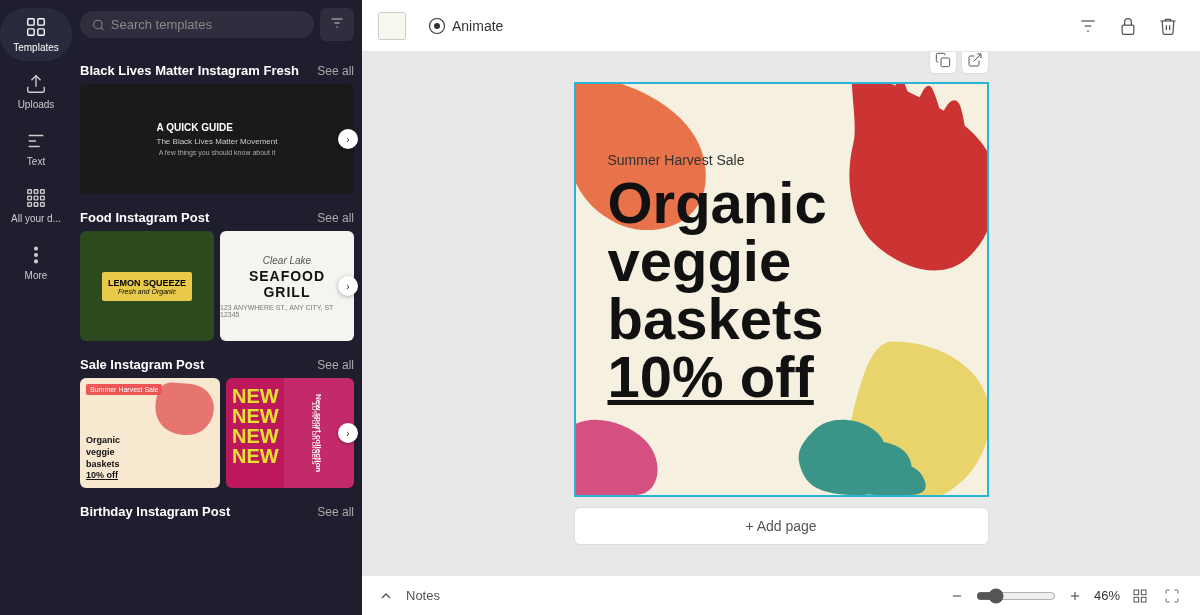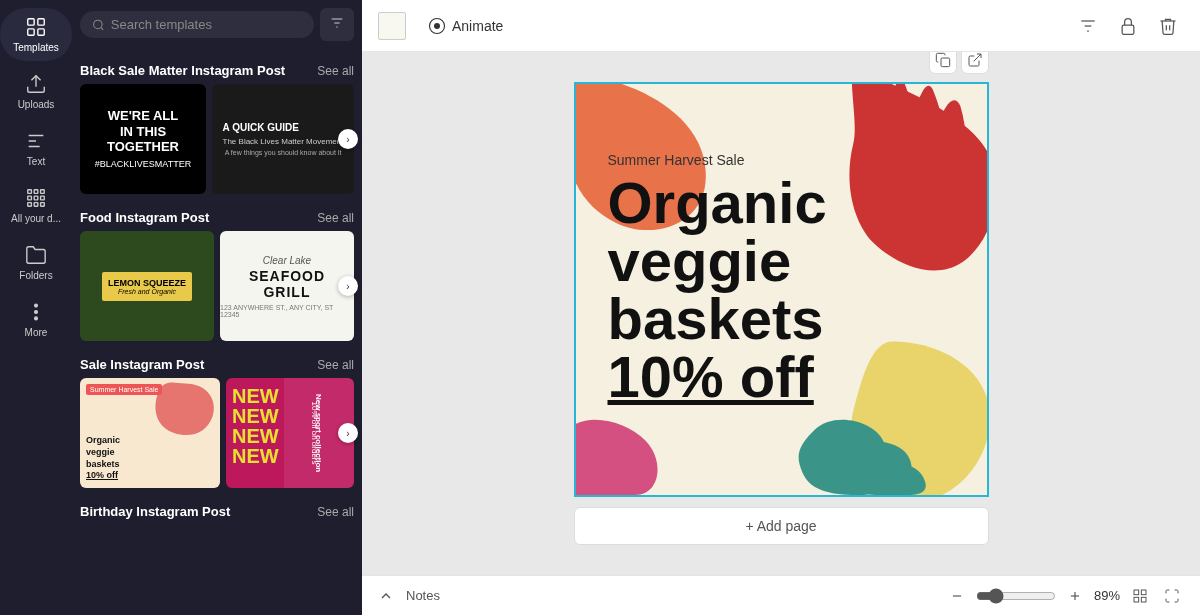--- a/index.html
+++ b/index.html
@@ -359,26 +359,20 @@
         <rect x="10" y="10" width="4" height="4" rx="0.5"></rect>
         <rect x="17" y="10" width="4" height="4" rx="0.5"></rect>
         <rect x="3" y="17" width="4" height="4" rx="0.5"></rect>
         <rect x="10" y="17" width="4" height="4" rx="0.5"></rect>
         <rect x="17" y="17" width="4" height="4" rx="0.5"></rect>
       </svg>
     <span class="icon-label">All your d...</span>
   </div>
   <div class="icon-item">
     <svg viewBox="0 0 24 24">
-        <path d="M22 19a2 2 0 01-2 2H4a2 2 0 01-2-2V5a2 2 0 012-2h5l2 3h9a2 2 0 012 2z"></path>
-      </svg>
-    <span class="icon-label">Folders</span>
-  </div>
-  <div class="icon-item">
-    <svg viewBox="0 0 24 24">
         <circle cx="12" cy="5" r="1.5" fill="currentColor"></circle>
         <circle cx="12" cy="12" r="1.5" fill="currentColor"></circle>
         <circle cx="12" cy="19" r="1.5" fill="currentColor"></circle>
       </svg>
     <span class="icon-label">More</span>
   </div>
 </div>
 
 <div class="templates-panel">
   <div class="search-bar">
@@ -394,32 +388,24 @@
           <line x1="4" y1="6" x2="20" y2="6"></line>
           <line x1="8" y1="12" x2="16" y2="12"></line>
           <line x1="11" y1="18" x2="13" y2="18"></line>
         </svg>
     </button>
   </div>
 
   <div class="templates-scroll">
 
     <div class="section-header">
-      <span class="section-title">Black Sale Matter Instagram Post</span>
+      <span class="section-title">Black Lives Matter Instagram Fresh</span>
       <span class="see-all">See all</span>
     </div>
     <div class="template-row" style="position:relative;">
-      <div class="template-thumb blm-1">
-        <div class="blm-1-text">
-          <div style="font-size:13px;">WE'RE ALL</div>
-          <div style="font-size:13px;">IN THIS</div>
-          <div style="font-size:13px;">TOGETHER</div>
-          <div class="hash">#BLACKLIVESMATTER</div>
-        </div>
-      </div>
       <div class="template-thumb blm-2">
         <div style="text-align:center;">
           <div class="guide-text">A QUICK GUIDE</div>
           <div class="guide-sub">The Black Lives Matter Movement</div>
           <div style="font-size:7px;color:#aaa;margin-top:3px;">A few things you should know about it</div>
         </div>
       </div>
       <div class="nav-arrow">›</div>
     </div>
 
@@ -584,21 +570,21 @@
             <line x1="5" y1="12" x2="19" y2="12"></line>
           </svg>
       </button>
       <input type="range" class="zoom-slider" min="10" max="200" value="46" style="">
       <button class="bottom-icon-btn">
         <svg width="14" height="14" fill="none" stroke="currentColor" stroke-width="2" viewBox="0 0 24 24">
             <line x1="12" y1="5" x2="12" y2="19"></line>
             <line x1="5" y1="12" x2="19" y2="12"></line>
           </svg>
       </button>
-      <span class="zoom-level">89%</span>
+      <span class="zoom-level">46%</span>
       <button class="bottom-icon-btn">
         <svg width="16" height="16" fill="none" stroke="currentColor" stroke-width="1.5" viewBox="0 0 24 24">
             <rect x="3" y="3" width="7" height="7"></rect>
             <rect x="14" y="3" width="7" height="7"></rect>
             <rect x="3" y="14" width="7" height="7"></rect>
             <rect x="14" y="14" width="7" height="7"></rect>
           </svg>
       </button>
       <button class="bottom-icon-btn">
         <svg width="16" height="16" fill="none" stroke="currentColor" stroke-width="1.5" viewBox="0 0 24 24">

